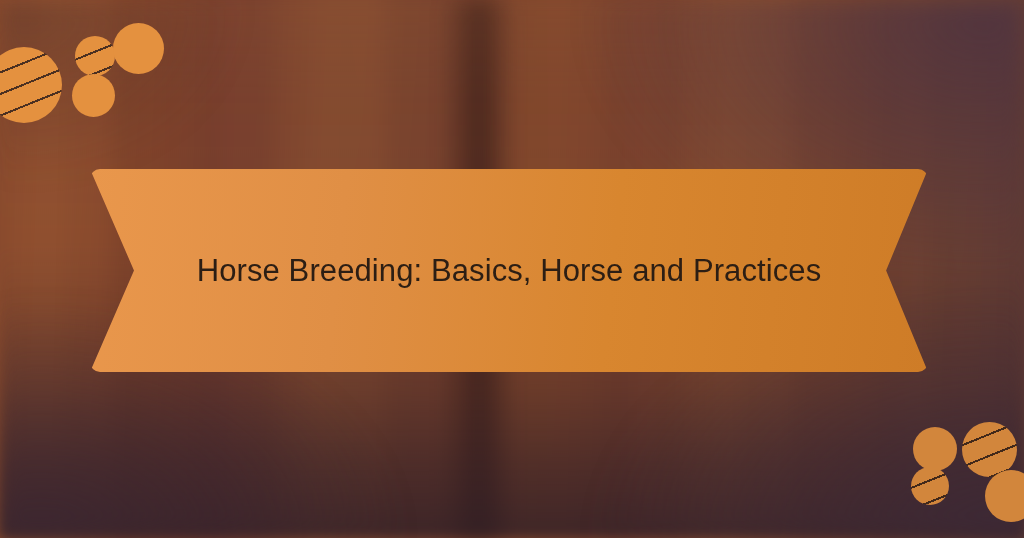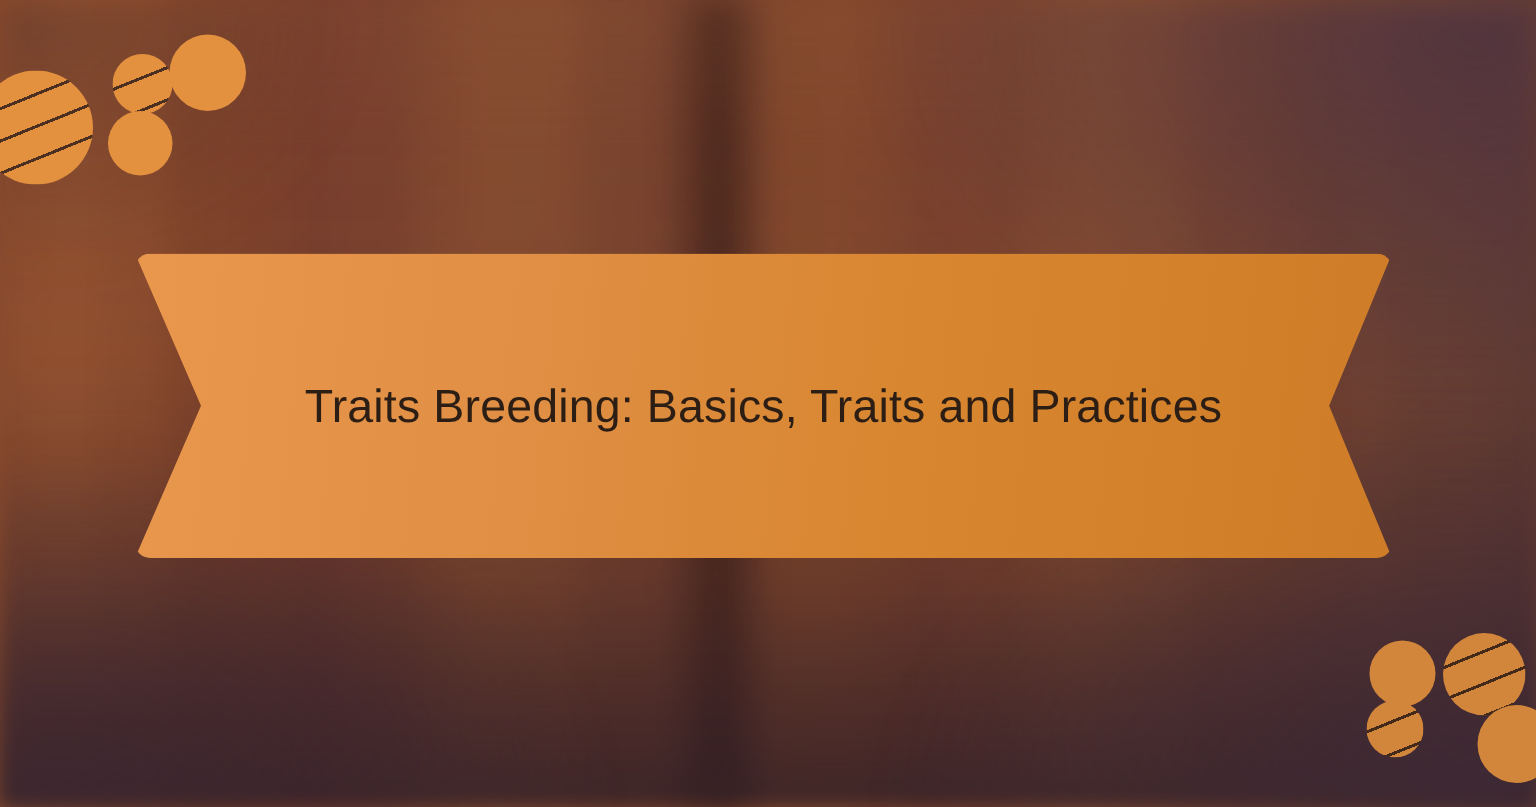--- a/index.html
+++ b/index.html
@@ -191,16 +191,16 @@
   </div>
 
   <div>
     <div class="deco dim" style="left:913px; top:427px; width:44px; height:44px;"></div>
     <div class="deco dim striped" style="left:962px; top:422px; width:55px; height:55px;"></div>
     <div class="deco dim striped" style="left:911px; top:467px; width:38px; height:38px;"></div>
     <div class="deco dim" style="left:985px; top:470px; width:52px; height:52px;"></div>
   </div>
 
   <div class="banner">
-    <div class="banner-title">Traits Breeding: Basics, Traits and Practices</div>
+    <div class="banner-title">Horse Breeding: Basics, Horse and Practices</div>
   </div>
 
 </div>
 
 </body></html>

